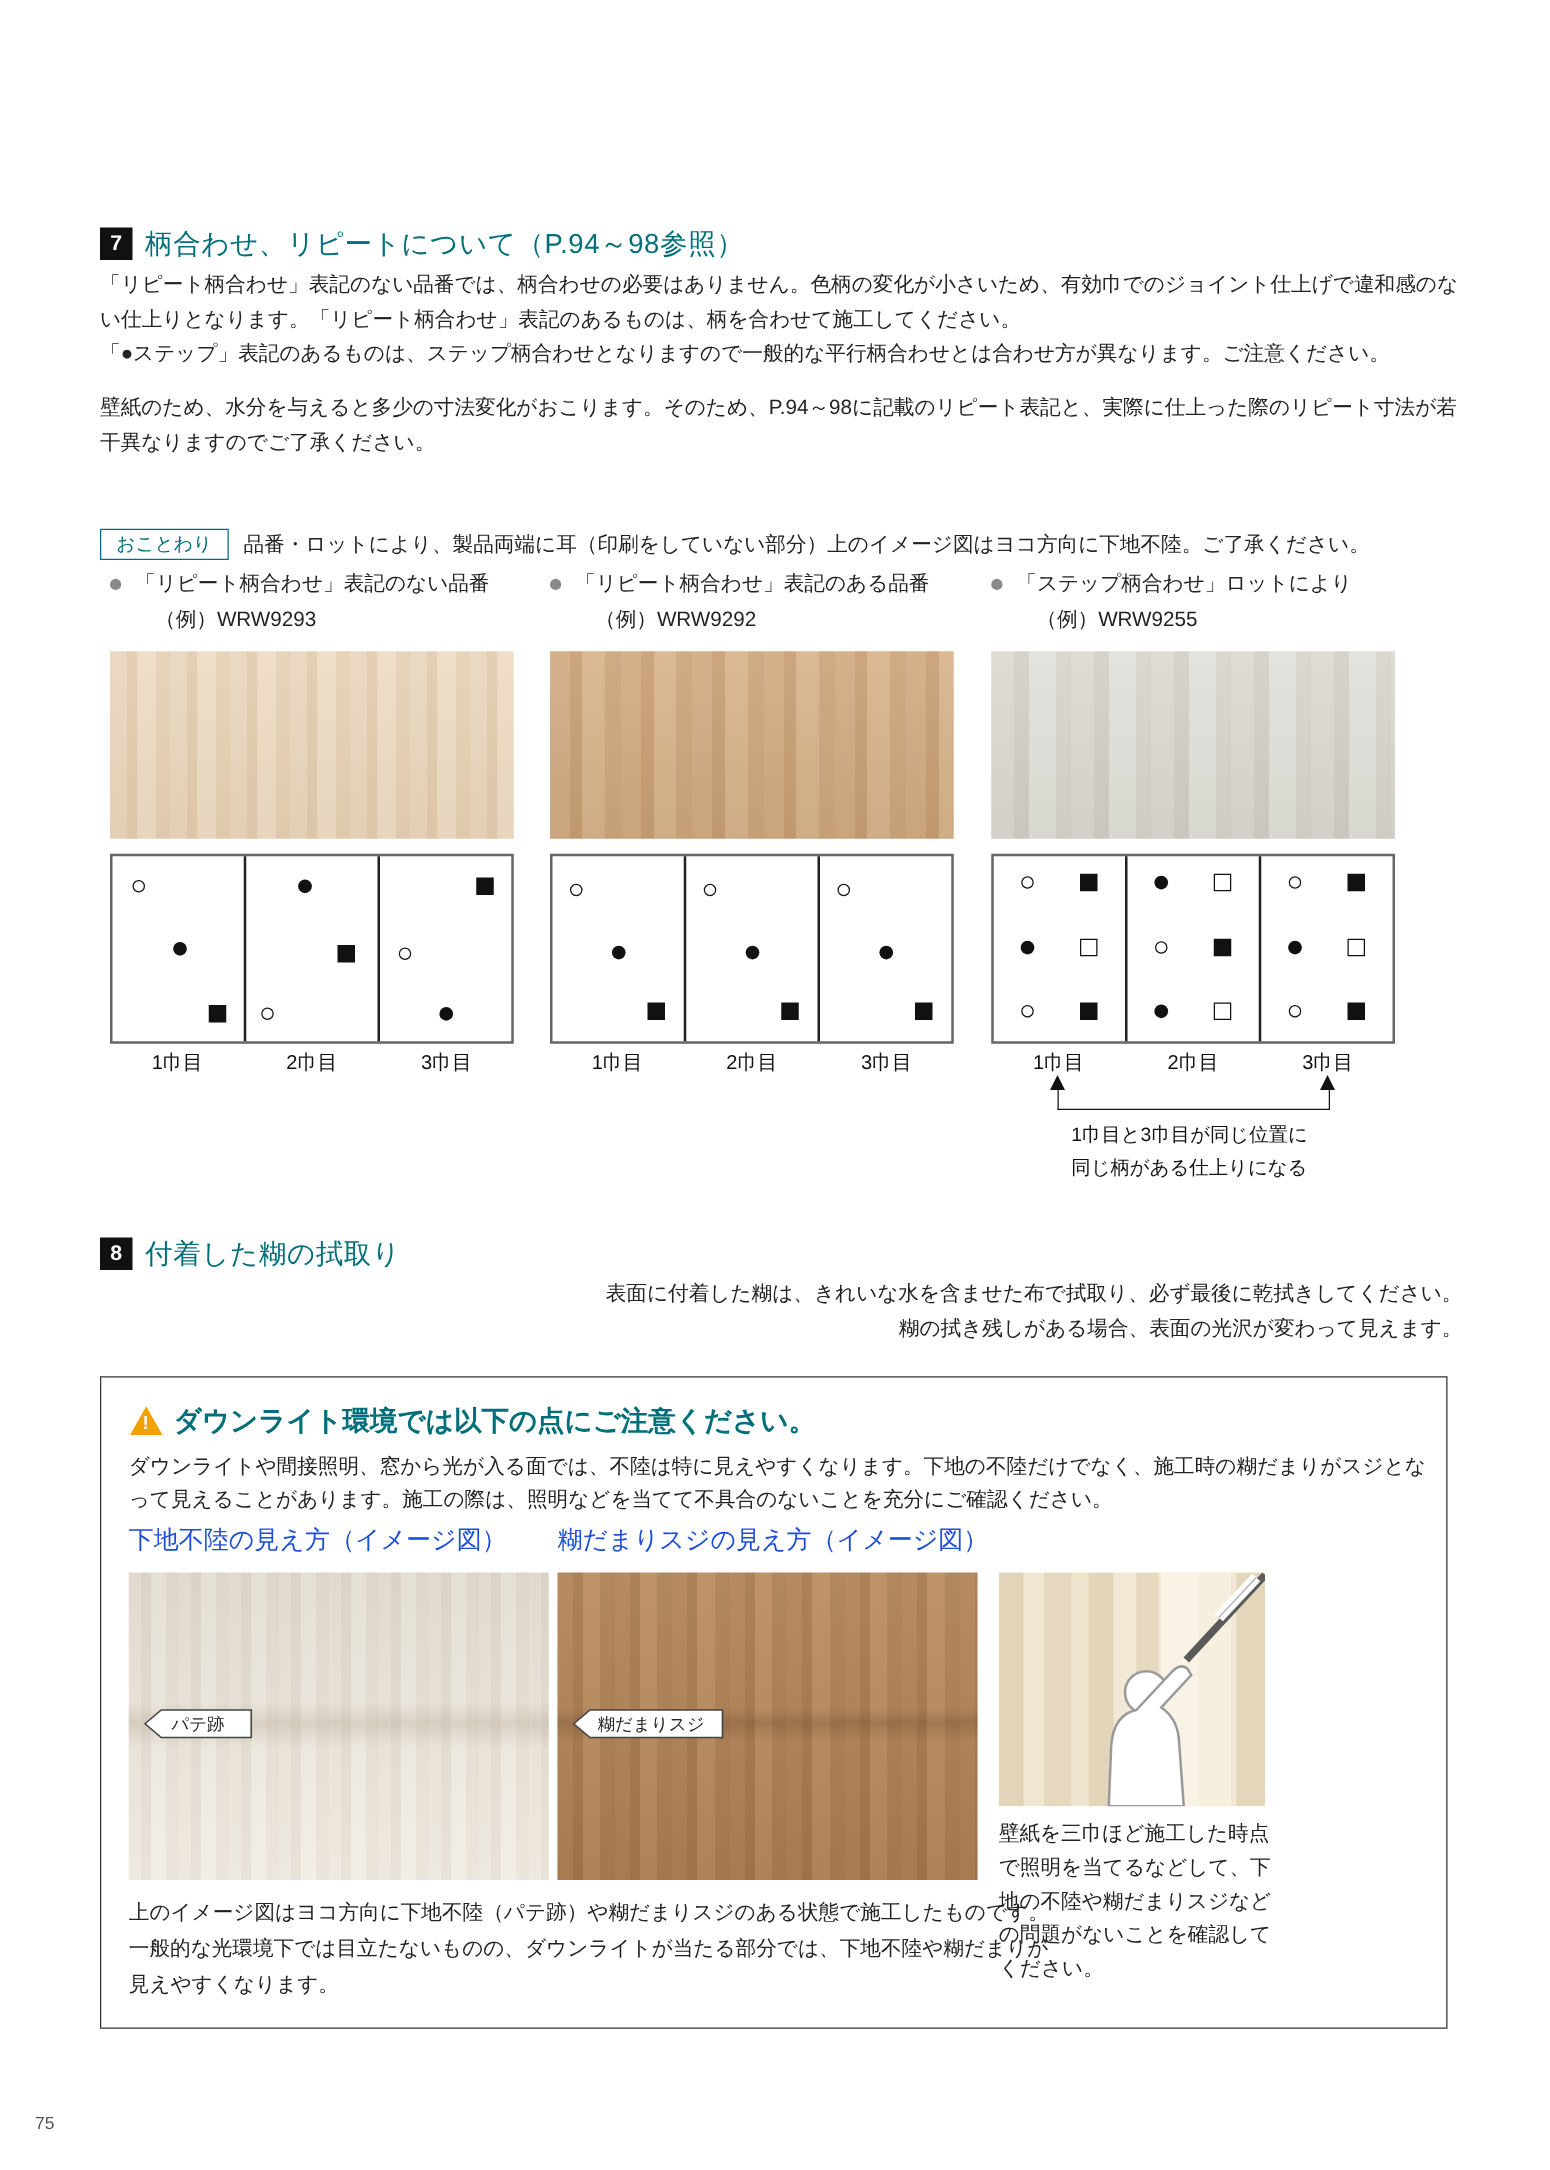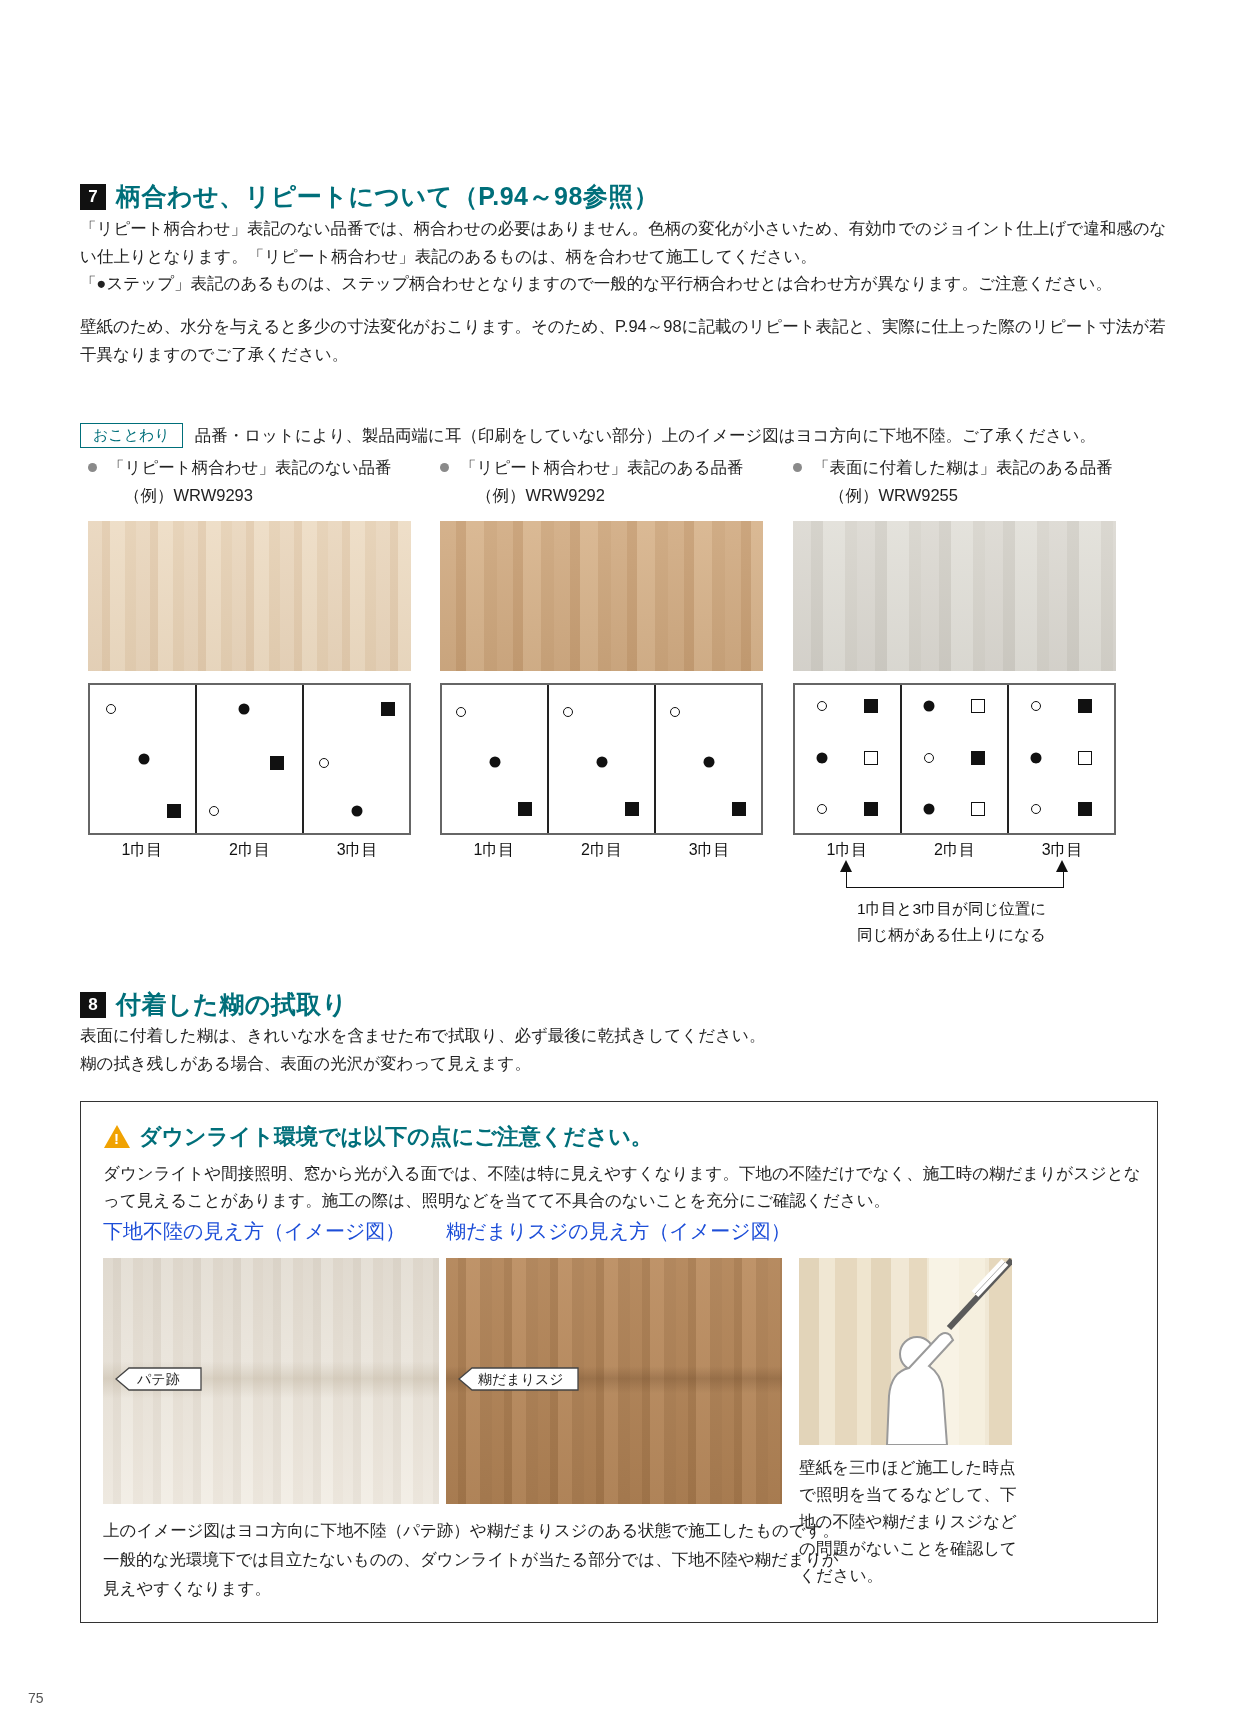--- a/index.html
+++ b/index.html
@@ -3,21 +3,21 @@
 <meta charset="utf-8">
 <style>
   html,body{margin:0;padding:0;background:#ffffff;}
   body{font-family:"Liberation Sans","DejaVu Sans",sans-serif;color:#222;}
   .page{position:relative;width:1240px;height:1736px;background:#fff;overflow:hidden;}
 
   
   .sec-head{position:absolute;left:80px;display:flex;align-items:center;}
   .sec-num{display:inline-flex;width:26px;height:26px;background:#111;color:#fff;
            font-weight:bold;font-size:17px;align-items:center;justify-content:center;margin-right:10px;}
-  .sec-title{font-size:25px;font-weight:bold;color:#006f7a;letter-spacing:.5px;}
+  .sec-title{font-size:22px;font-weight:normal;color:#006f7a;letter-spacing:.5px;}
 
   .body-text{position:absolute;left:80px;width:1090px;font-size:16.5px;line-height:27.5px;color:#222;}
 
   
   .note-row{position:absolute;left:80px;display:flex;align-items:center;font-size:16.5px;}
   .note-box{border:1px solid #006f7a;color:#006f7a;font-size:15px;padding:2px 12px;margin-right:12px;white-space:nowrap;}
 
   
   .col{position:absolute;top:455px;width:323px;height:420px;}
   .col-head{font-size:16.5px;line-height:24px;color:#222;display:flex;}
@@ -158,21 +158,21 @@
     <div class="wlabels">
       <span>1巾目</span>
       <span>2巾目</span>
       <span>3巾目</span>
     </div>
   </div>
 
   <div class="col" style="left:793px;">
     <div class="col-head">
       <span class="bullet"></span>
-      <span>「表面に付着した糊は」表記のある品番</span>
+      <span>「ステップ柄合わせ」ロットにより</span>
     </div>
     <div class="col-example">（例）WRW9255</div>
     <div class="swatch swatch3"></div>
     <div class="diagram">
         <div class="panel">
           <span class="sym sym-co" style="left: 26%; top: 14%;"></span>
           <span class="sym sym-sf" style="left: 72%; top: 14%;"></span>
           <span class="sym sym-cf" style="left: 26%; top: 49%;"></span>
           <span class="sym sym-so" style="left: 72%; top: 49%;"></span>
           <span class="sym sym-co" style="left: 26%; top: 84%;"></span>
@@ -209,21 +209,21 @@
     <div class="step-text">
       <div>1巾目と3巾目が同じ位置に</div>
       <div>同じ柄がある仕上りになる</div>
     </div>
   </div>
 
   <div class="sec-head" style="top:988px;">
     <span class="sec-num">8</span>
     <span class="sec-title">付着した糊の拭取り</span>
   </div>
-  <div class="body-text" style="top:1022px;">
+  <div class="body-text" style="top:1022px;text-align:right;">
     <div>表面に付着した糊は、きれいな水を含ませた布で拭取り、必ず最後に乾拭きしてください。</div>
     <div>糊の拭き残しがある場合、表面の光沢が変わって見えます。</div>
   </div>
 
   <div class="caution-box">
     <div class="c-title">
       <span class="warn-icon"></span>
       <span>ダウンライト環境では以下の点にご注意ください。</span>
     </div>
     <div class="c-body">ダウンライトや間接照明、窓から光が入る面では、不陸は特に見えやすくなります。下地の不陸だけでなく、施工時の糊だまりがスジとなって見えることがあります。施工の際は、照明などを当てて不具合のないことを充分にご確認ください。</div>

